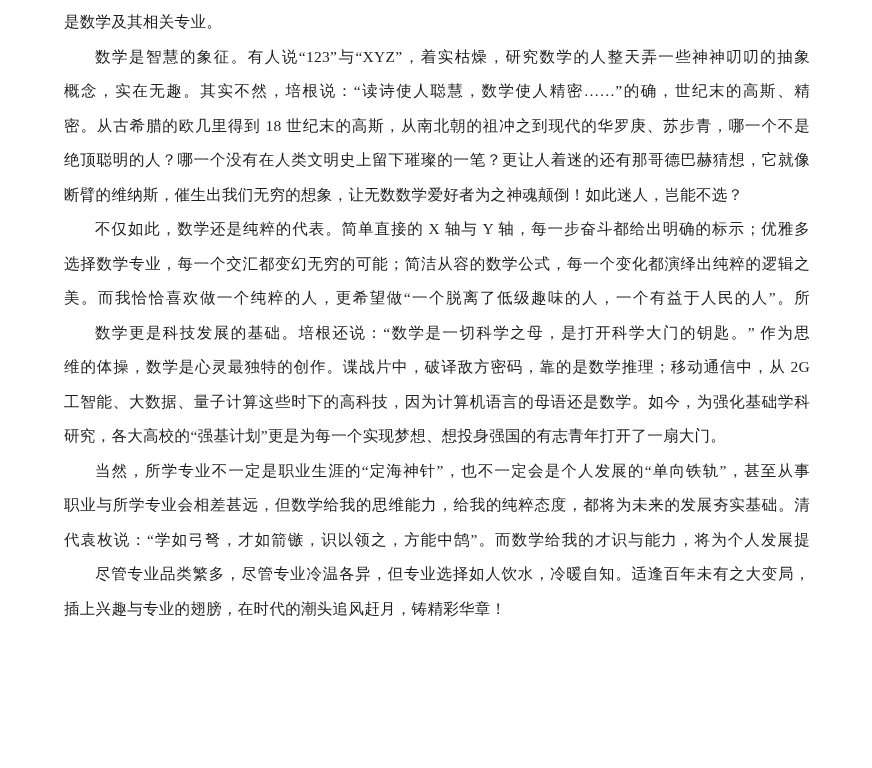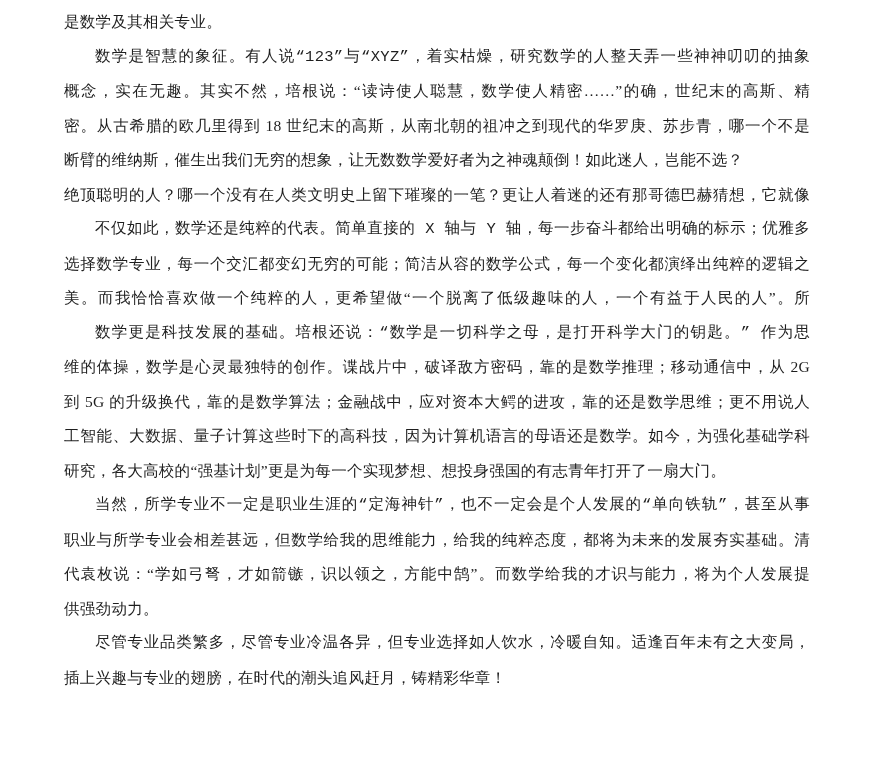--- a/index.html
+++ b/index.html
@@ -32,63 +32,60 @@
   }
   .ln {
     height: 34.5px;
     overflow: hidden;
     text-align: justify;
     text-align-last: justify;
     word-break: break-all;
   }
   .ln.first {
     text-indent: 2em;
-    font-family: Liberation Mono, monospace;
   }
   .ln.last {
     text-align-last: left;
   }
 </style>
 </head>
 <body>
 
 <div class="page">
   <div class="essay">
 
     <div class="para">
       <div class="ln last">是数学及其相关专业。</div>
     </div>
 
     <div class="para">
       <div class="ln first">数学是智慧的象征。有人说“123”与“XYZ”，着实枯燥，研究数学的人整天弄一些神神叨叨的抽象</div>
       <div class="ln">概念，实在无趣。其实不然，培根说：“读诗使人聪慧，数学使人精密……”的确，世纪末的高斯、精</div>
       <div class="ln">密。从古希腊的欧几里得到 18 世纪末的高斯，从南北朝的祖冲之到现代的华罗庚、苏步青，哪一个不是</div>
+      <div class="ln">绝顶聪明的人？哪一个没有在人类文明史上留下璀璨的一笔？更让人着迷的还有那哥德巴赫猜想，它就像</div>
       <div class="ln last">断臂的维纳斯，催生出我们无穷的想象，让无数数学爱好者为之神魂颠倒！如此迷人，岂能不选？</div>
-      <div class="ln">绝顶聪明的人？哪一个没有在人类文明史上留下璀璨的一笔？更让人着迷的还有那哥德巴赫猜想，它就像</div>
     </div>
 
     <div class="para">
       <div class="ln first">不仅如此，数学还是纯粹的代表。简单直接的 X 轴与 Y 轴，每一步奋斗都给出明确的标示；优雅多</div>
       <div class="ln">选择数学专业，每一个交汇都变幻无穷的可能；简洁从容的数学公式，每一个变化都演绎出纯粹的逻辑之</div>
       <div class="ln">美。而我恰恰喜欢做一个纯粹的人，更希望做“一个脱离了低级趣味的人，一个有益于人民的人”。所</div>
     </div>
 
     <div class="para">
       <div class="ln first">数学更是科技发展的基础。培根还说：“数学是一切科学之母，是打开科学大门的钥匙。” 作为思</div>
       <div class="ln">维的体操，数学是心灵最独特的创作。谍战片中，破译敌方密码，靠的是数学推理；移动通信中，从 2G</div>
-      <div class="ln">到 5G 的升级换代，靠的是数学算法；金融战中，应对资本大鳄的进攻，靠的还是数学思维；更不用说人</div>
       <div class="ln">工智能、大数据、量子计算这些时下的高科技，因为计算机语言的母语还是数学。如今，为强化基础学科</div>
       <div class="ln last">研究，各大高校的“强基计划”更是为每一个实现梦想、想投身强国的有志青年打开了一扇大门。</div>
     </div>
 
     <div class="para">
       <div class="ln first">当然，所学专业不一定是职业生涯的“定海神针”，也不一定会是个人发展的“单向铁轨”，甚至从事</div>
       <div class="ln">职业与所学专业会相差甚远，但数学给我的思维能力，给我的纯粹态度，都将为未来的发展夯实基础。清</div>
       <div class="ln">代袁枚说：“学如弓弩，才如箭镞，识以领之，方能中鹄”。而数学给我的才识与能力，将为个人发展提</div>
-      <div class="ln last">供强劲动力。</div>
     </div>
 
     <div class="para">
       <div class="ln first">尽管专业品类繁多，尽管专业冷温各异，但专业选择如人饮水，冷暖自知。适逢百年未有之大变局，</div>
       <div class="ln last">插上兴趣与专业的翅膀，在时代的潮头追风赶月，铸精彩华章！</div>
     </div>
 
   </div>
 </div>
 

